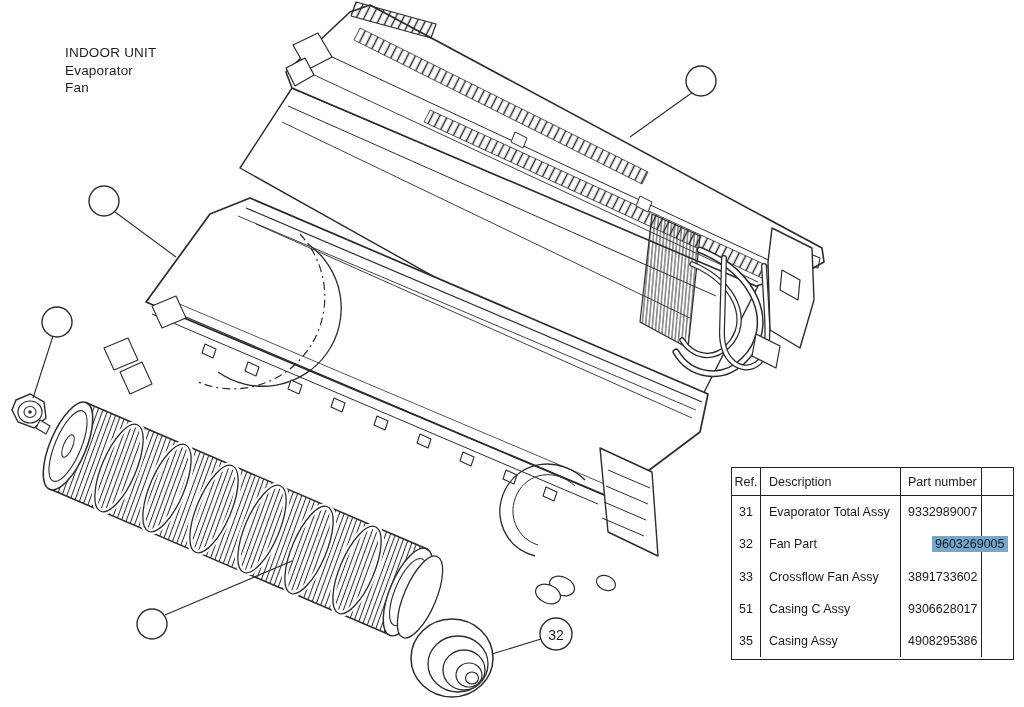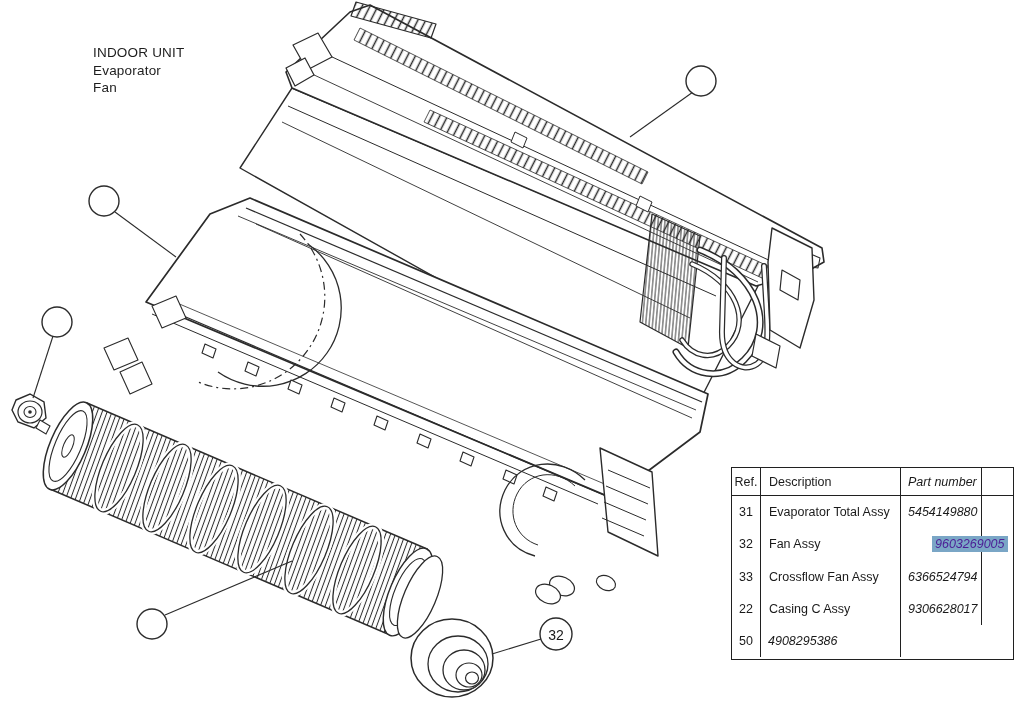--- a/index.html
+++ b/index.html
@@ -1,32 +1,32 @@
 <!DOCTYPE html>
 <html><head>
 <meta charset="utf-8">
 <style>
   html,body{margin:0;padding:0;background:#e8e8e8;}
   .page{position:relative;width:1024px;height:707px;background:#ffffff;overflow:hidden;
         font-family:"Liberation Sans",sans-serif;color:#1a1a1a;}
   .diagram-svg{position:absolute;left:0;top:0;}
   .title-block{position:absolute;left:65px;top:44px;font-size:13.5px;line-height:17.5px;
-               color:#1d1d1d;letter-spacing:.2px;margin-left:28px;}
+               color:#1d1d1d;letter-spacing:.2px;}
   
   .parts-table{position:absolute;left:731px;top:467px;width:283px;height:193px;
                border:1.6px solid #202020;display:grid;box-sizing:border-box;
                grid-template-columns:29px 140px 81px 1fr;
                grid-template-rows:28px repeat(5,32.3px);
                font-size:12.5px;background:#fff;}
   .cell{display:flex;align-items:center;box-sizing:border-box;white-space:nowrap;}
   .cell.v{border-right:1.6px solid #202020;}
   .cell.hdr{border-bottom:1.6px solid #202020;}
   .c-ref{justify-content:center;}
   .c-desc{padding-left:8px;}
-  .c-part{padding-left:7px;font-style:italic;}
+  .c-part{padding-left:7px;}
   .hl{padding:1px 3px;margin-left:-3px;}
 </style>
 </head>
 <body>
 
 <div class="page">
 
   <svg class="diagram-svg" width="1024" height="707" viewBox="0 0 1024 707">
     <defs>
       <pattern id="vents" width="7" height="7" patternUnits="userSpaceOnUse" patternTransform="rotate(27)">
@@ -216,45 +216,46 @@
 
   <div class="parts-table">
     <div class="cell hdr v c-ref">Ref.</div>
     <div class="cell hdr v c-desc">Description</div>
     <div class="cell hdr v c-part">Part number</div>
     <div class="cell hdr c-spare"></div>
 
     <div class="cell v c-ref">31</div>
     <div class="cell v c-desc">Evaporator Total Assy</div>
     <div class="cell v c-part">
-        <span>5454149880</span>
+        <span>9332989007</span>
       </div>
     <div class="cell c-spare"></div>
 
     <div class="cell v c-ref">32</div>
-    <div class="cell v c-desc">Fan Assy</div>
-    <div class="cell v c-part">
-        <span class="hl" style="background: rgb(122, 166, 198); color: #4c1d95; margin-left: 24px;">9603269005</span>
+    <div class="cell v c-desc">Fan Part</div>
+    <div class="cell v c-part">
+        <span class="hl" style="background: rgb(122, 166, 198); color: #0f172a; margin-left: 24px;">9603269005</span>
       </div>
     <div class="cell c-spare"></div>
 
     <div class="cell v c-ref">33</div>
     <div class="cell v c-desc">Crossflow Fan Assy</div>
     <div class="cell v c-part">
-        <span>6366524794</span>
-      </div>
-    <div class="cell c-spare"></div>
-
-    <div class="cell v c-ref">22</div>
+        <span>3891733602</span>
+      </div>
+    <div class="cell c-spare"></div>
+
+    <div class="cell v c-ref">51</div>
     <div class="cell v c-desc">Casing C Assy</div>
     <div class="cell v c-part">
         <span>9306628017</span>
       </div>
     <div class="cell c-spare"></div>
 
-    <div class="cell v c-ref">50</div>
+    <div class="cell v c-ref">35</div>
+    <div class="cell v c-desc">Casing Assy</div>
     <div class="cell v c-part">
         <span>4908295386</span>
       </div>
     <div class="cell c-spare"></div>
   </div>
 
 </div>
 
 </body></html>

